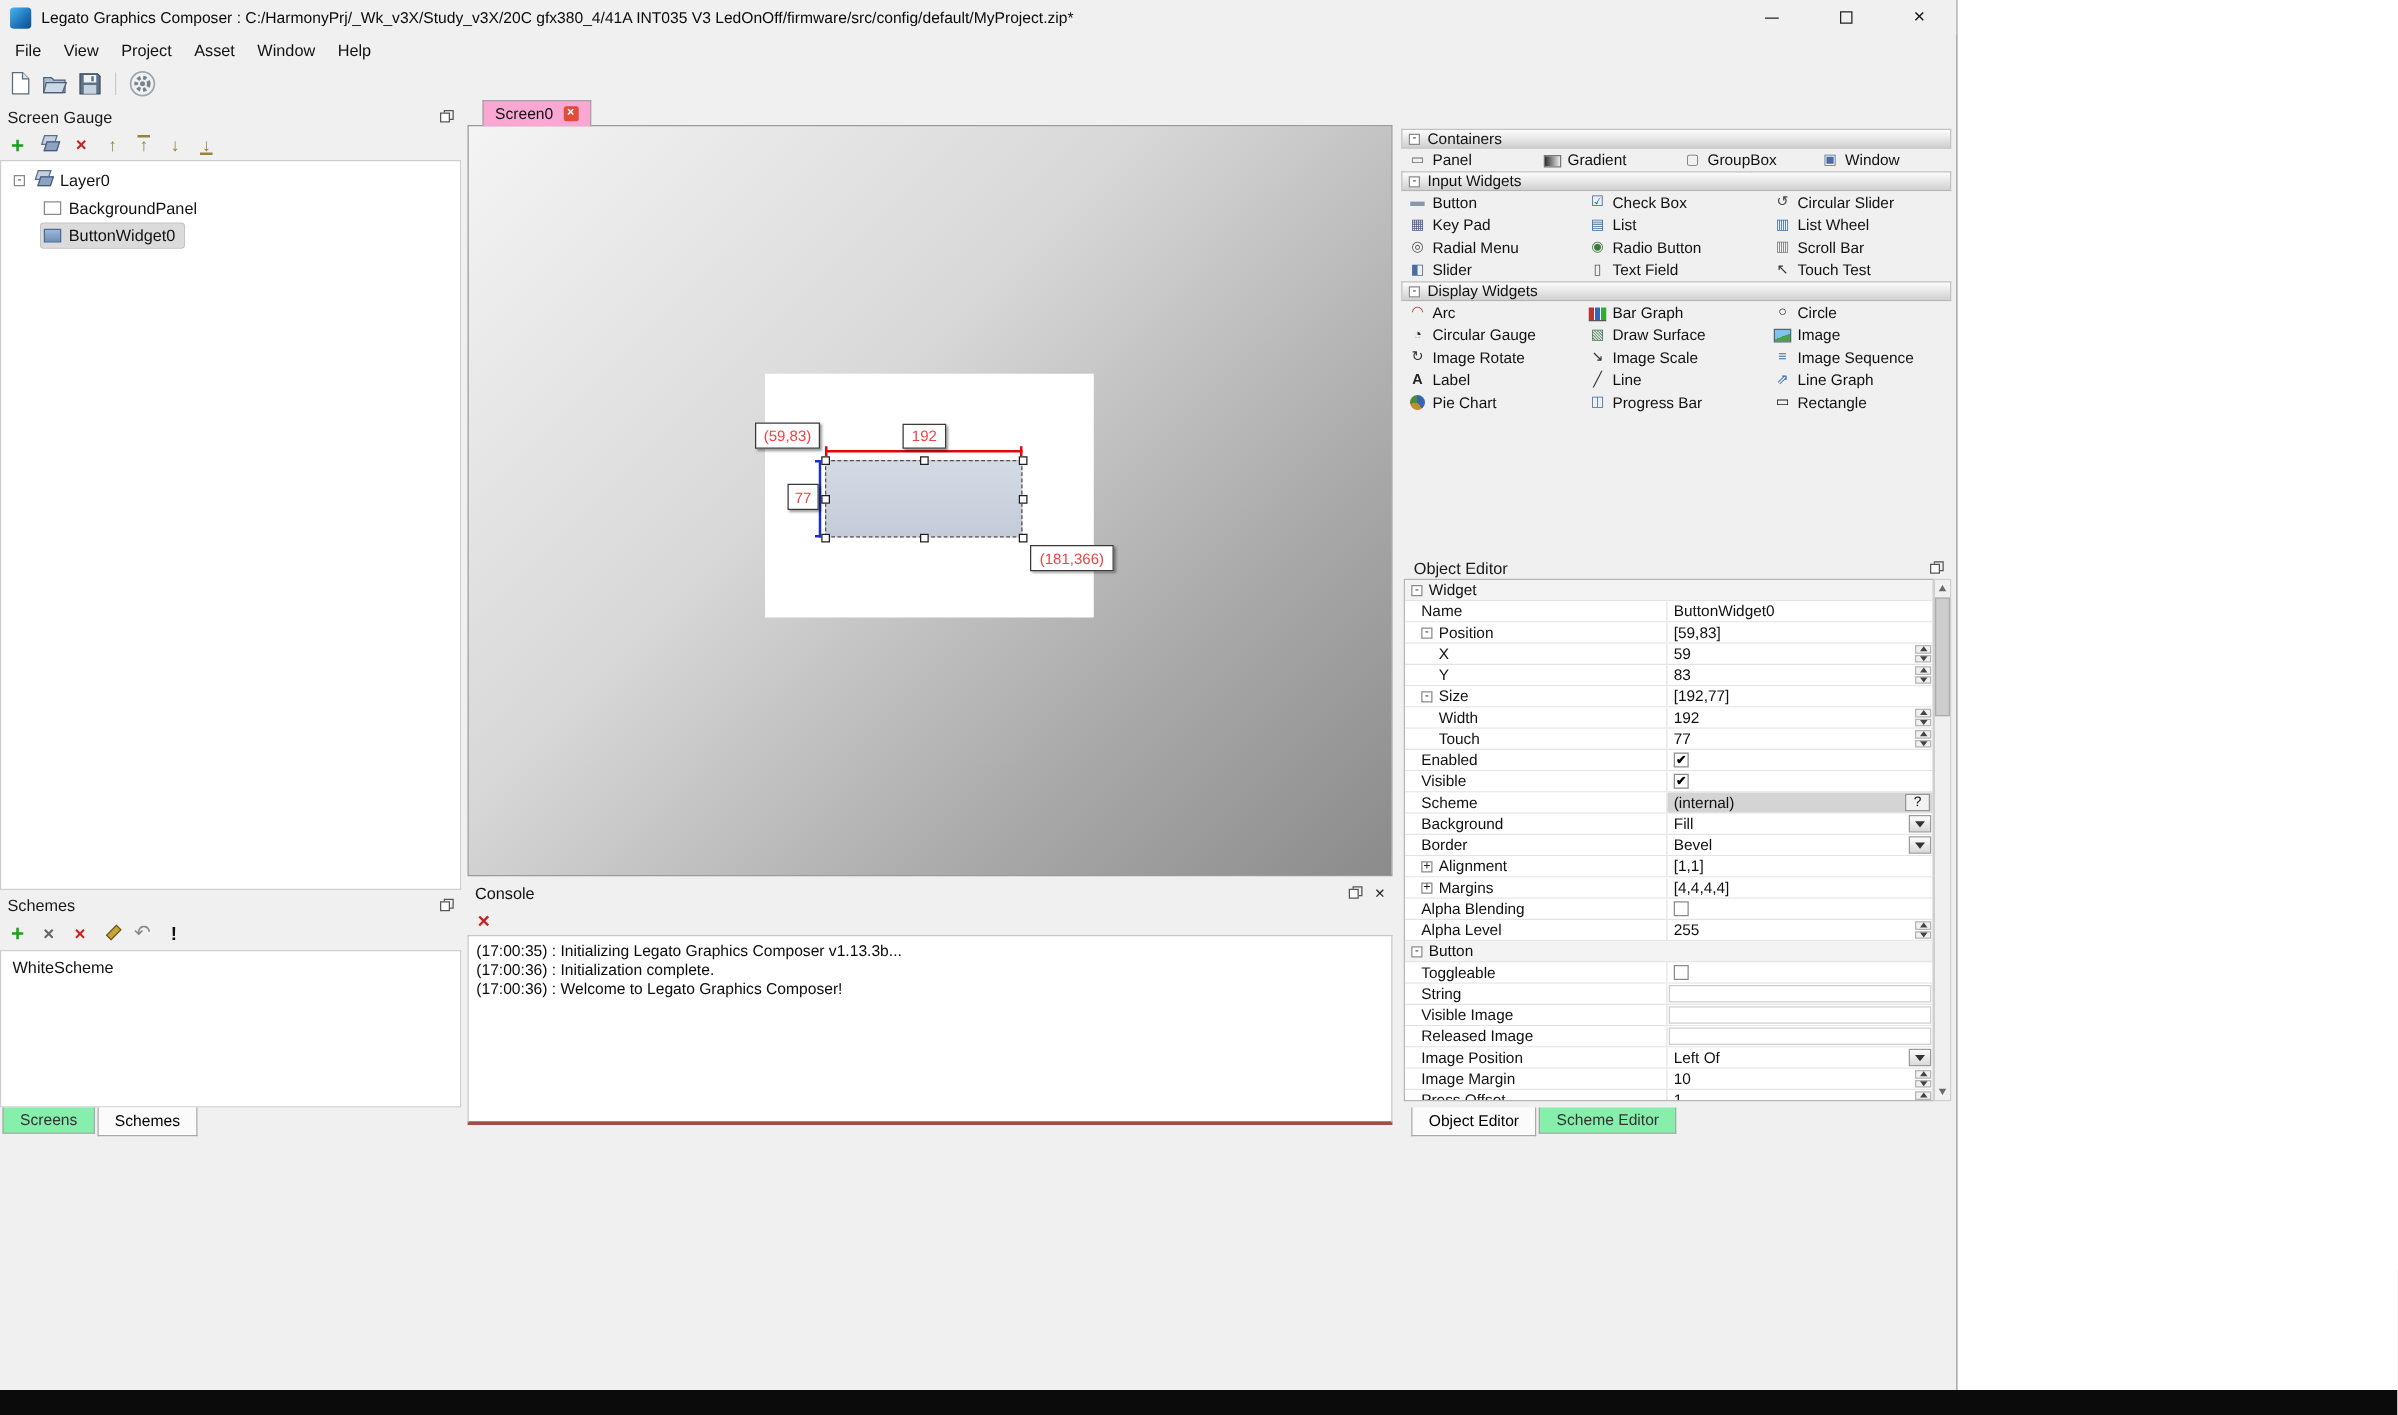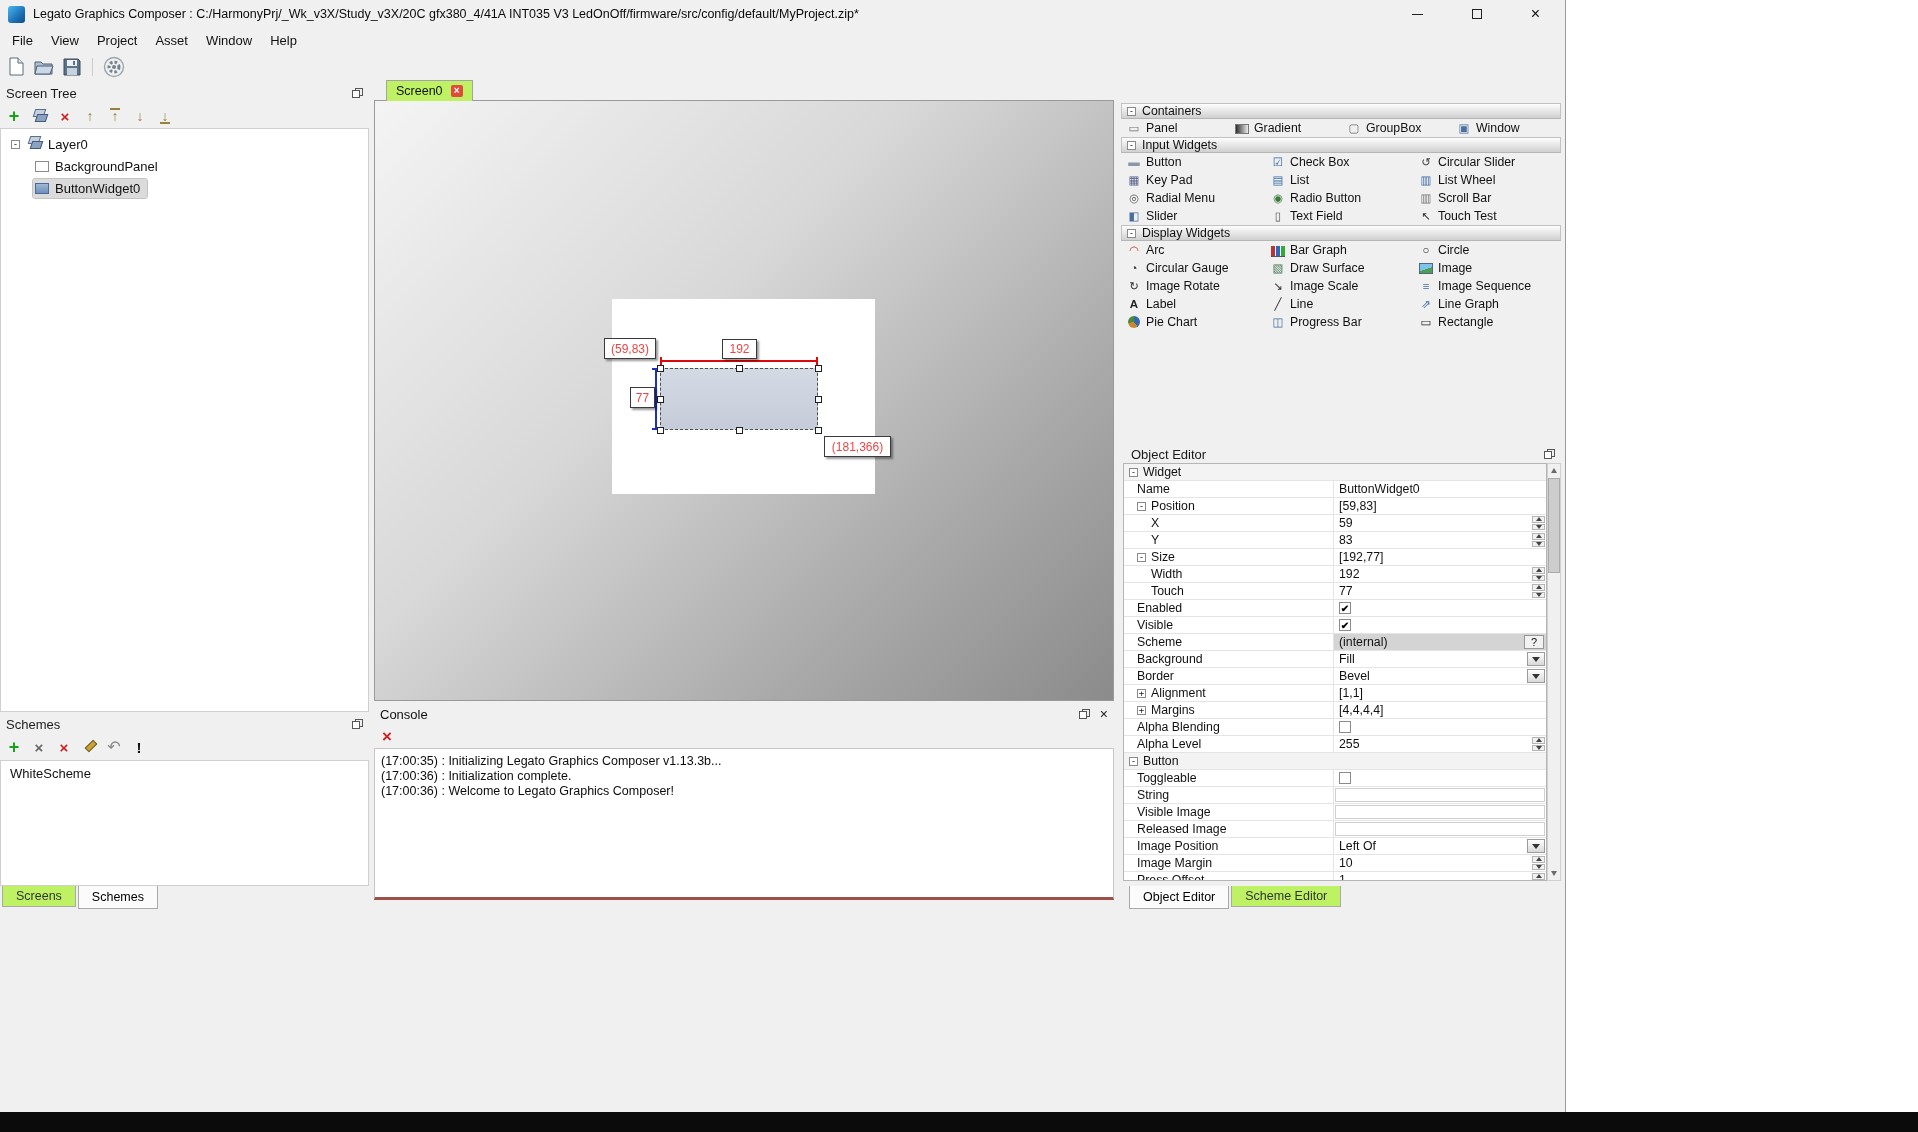--- a/index.html
+++ b/index.html
@@ -61,26 +61,26 @@
 .tree-hl{display:flex;align-items:center;gap:6px;padding:2px 7px 2px 2px;border-radius:2px}
 .tree-row.selected .tree-hl{background:#dbdbdb;outline:1px solid #c3c3c3}
 .tree-icon{width:16px;text-align:center;font-size:12px;flex:none}
 .ic-panelw{width:14px;height:11px;border:1px solid #8a8a8a;background:#fdfdfd}
 .ic-buttonw{width:14px;height:11px;border:1px solid #4a6b96;background:linear-gradient(#9db8d8,#6e8fb8)}
 #sch-title{position:absolute;left:0;top:633px;width:100%}
 #sch-toolbar{position:absolute;left:2px;top:655px;height:24px;display:flex;align-items:center;gap:9px;padding-left:4px}
 #sch-list{position:absolute;left:0;top:680px;width:369px;height:126px;background:#fff;border:1px solid #cfcfcf;font-size:13px}
 .scheme-item{padding:5px 9px}
 #left-tabs{position:absolute;left:2px;top:806px;height:24px;display:flex;align-items:flex-start}
-.dock-tab{height:21px;padding:0 13px;display:flex;align-items:center;font-size:12.5px;background:#bef264;border:1px solid #a9a9a9;border-top:none;margin-right:2px;color:#333}
+.dock-tab{height:21px;padding:0 13px;display:flex;align-items:center;font-size:12.5px;background:#86efac;border:1px solid #a9a9a9;border-top:none;margin-right:2px;color:#333}
 .dock-tab.active{background:#fbfbfb;height:23px;color:#000}
 
 
 #center-panel{position:absolute;left:374px;top:80px;width:740px;height:1032px}
-#doc-tab{position:absolute;left:12px;top:0;height:21px;display:flex;align-items:center;gap:8px;padding:0 9px;background:#bef264;border:1px solid #a3a3a3;border-bottom:none;font-size:12.5px;z-index:2}
+#doc-tab{position:absolute;left:12px;top:0;height:21px;display:flex;align-items:center;gap:8px;padding:0 9px;background:#f9a8d4;border:1px solid #a3a3a3;border-bottom:none;font-size:12.5px;z-index:2}
 .tab-close{width:12px;height:12px;background:#e04b3a;color:#fff;font-size:10px;line-height:12px;text-align:center;border-radius:2px;font-weight:bold}
 #canvas{position:absolute;left:0;top:20px;width:740px;height:601px;border:1px solid #9a9a9a;background:linear-gradient(135deg,#f4f4f4 0%,#d8d8d8 40%,#a8a8a8 75%,#8b8b8b 100%)}
 #design-screen{position:absolute;left:237px;top:198px;width:263px;height:195px;background:#fff}
 #button-widget{position:absolute;left:48px;top:69px;width:158px;height:62px;background:linear-gradient(#d4dae4,#c5ccd9);border:1px dashed #4f4f4f}
 .handle{position:absolute;width:7px;height:7px;background:#fdfdfd;border:1px solid #1f1f1f;z-index:3}
 .meas-label{position:absolute;background:#fff;border:1px solid #3a3a3a;box-shadow:1.5px 1.5px 2px rgba(0,0,0,.4);font-size:12px;display:flex;align-items:center;justify-content:center;z-index:4;color:#ef4444}
 #lbl-origin{left:229px;top:237px;width:52px;height:21px}
 #lbl-width{left:347px;top:238px;width:35px;height:20px}
 #lbl-height{left:255px;top:286px;width:25px;height:21px}
 #lbl-corner{left:449px;top:335px;width:67px;height:21px}
@@ -198,21 +198,21 @@
       <svg width="22" height="22" viewBox="0 0 22 22">
           <circle cx="11" cy="11" r="9.5" fill="none" stroke="#9aa6b0" stroke-width="1.4"></circle>
           <circle cx="11" cy="11" r="5" fill="none" stroke="#76828e" stroke-width="3" stroke-dasharray="2.6 2.1"></circle>
           <circle cx="11" cy="11" r="2" fill="#76828e"></circle>
         </svg>
     </div>
   </div>
 
   <div id="left-panel">
     <div class="panel-title" id="st-title">
-      <span>Screen Tree</span>
+      <span>Screen Gauge</span>
       <span class="spacer"></span>
       <span class="float-icon"></span>
     </div>
     <div id="st-toolbar">
       <span class="ticon plus">+</span>
       <span class="ticon"><span class="ic-layers"></span></span>
       <span class="ticon xred">×</span>
       <span class="ticon arr">↑</span>
       <span class="ticon arr bart">↑</span>
       <span class="ticon arr">↓</span>

